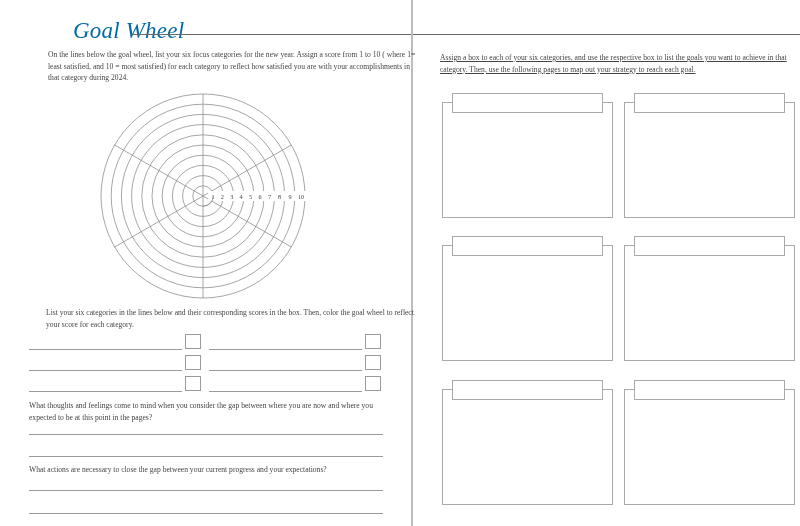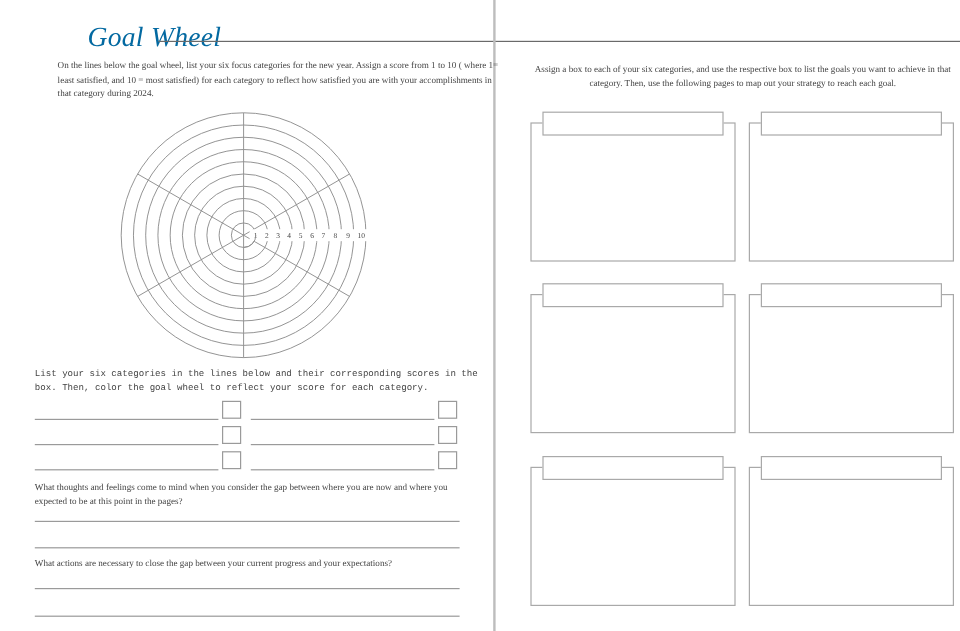--- a/index.html
+++ b/index.html
@@ -13,24 +13,24 @@
   .title {
     left: 29px; top: 16px; font-size: 23px; font-style: italic;
     color: #0369a1; letter-spacing: 0.2px; line-height: 30px; margin-left: 44px;
   }
   .title-rule { left: 132px; top: 34px; width: 668px; height: 1px; background: #6a6a6a; }
   .divider { left: 411px; top: 0; width: 2px; height: 526px; background: #bdbdbd; }
   .body-text {
     font-size: 7.6px; line-height: 11.6px; color: #444;
   }
   .intro { left: 29px; top: 49px; width: 372px; margin-left: 19px; }
-  .list-instr { left: 29px; top: 307px; width: 372px; font-family: Liberation Mono, monospace; }
+  .list-instr { left: 46px; top: 307px; width: 372px; }
   .q1 { left: 29px; top: 400px; width: 372px; }
   .q2 { left: 29px; top: 464px; width: 372px; font-family: Liberation Serif, serif; }
-  .right-instr { left: 440px; top: 52px; width: 358px; text-align: center; }
+  .right-instr { left: 440px; top: 52px; width: 358px; text-align: left; text-decoration: underline; }
   .line { height: 0; border-top: 1px solid #9a9a9a; }
   .score-box { width: 16px; height: 15px; border: 1px solid #9a9a9a; background: #fff; box-sizing: border-box; }
   .card { position: absolute; width: 171px; height: 125px; }
   .card .card-body {
     position: absolute; left: 0; top: 9px; width: 171px; height: 116px;
     border: 1px solid #a9a9a9; box-sizing: border-box; background: #fff;
   }
   .card .card-tab {
     position: absolute; left: 10px; top: 0; width: 151px; height: 20px;
     border: 1px solid #a9a9a9; box-sizing: border-box; background: #fff;

